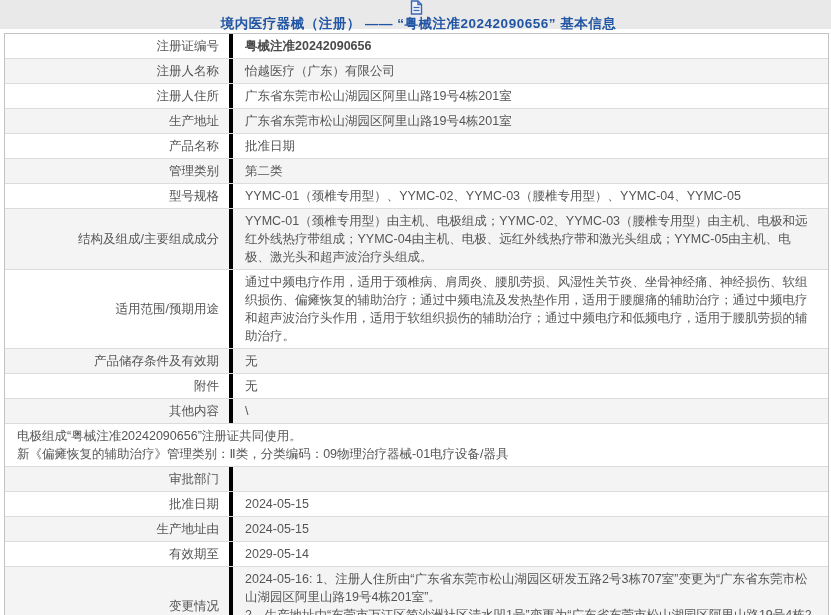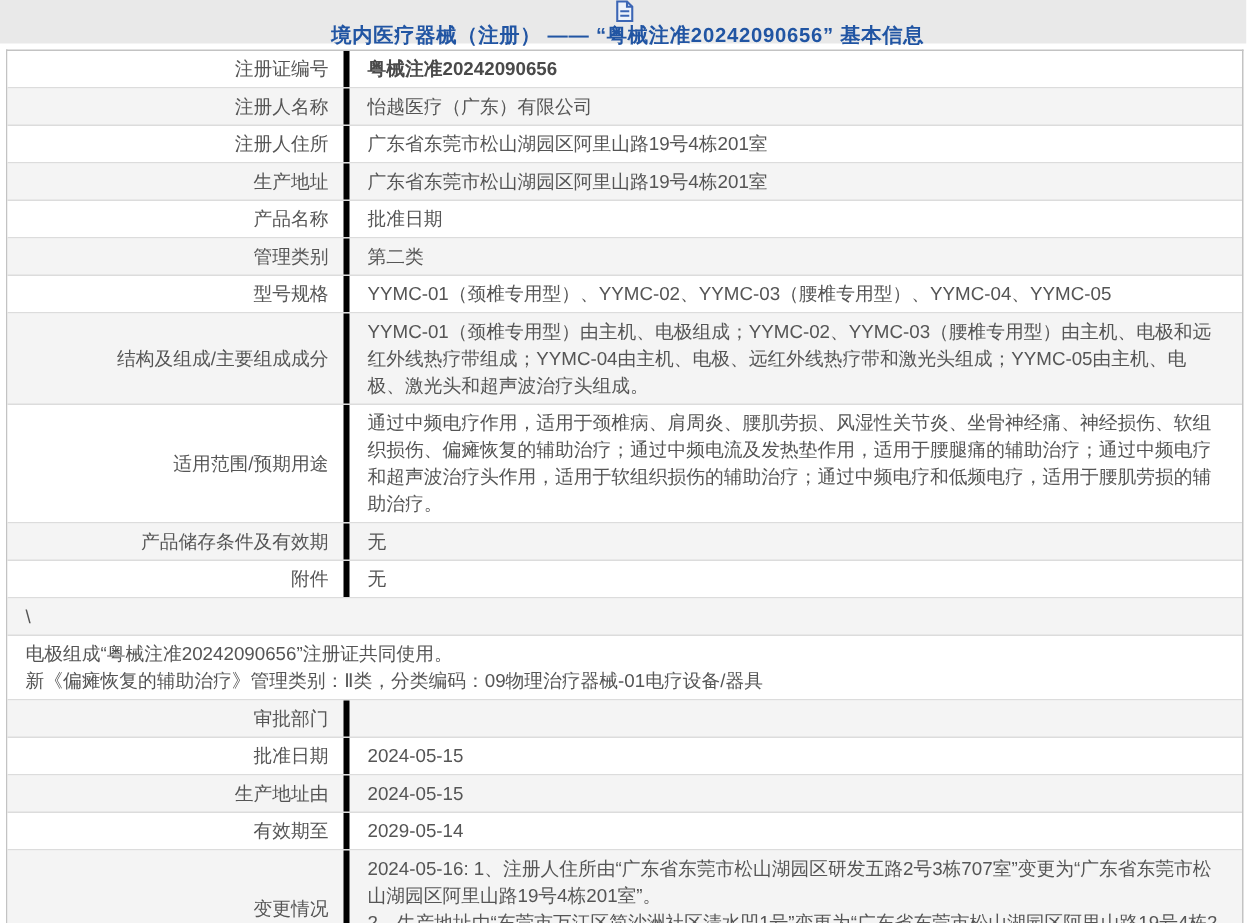--- a/index.html
+++ b/index.html
@@ -186,20 +186,24 @@
     <div class="trow">
     <div class="tlabel">
 
       <span>附件</span>
     </div>
     <div class="tvalue">
         <div class="vline">无</div>
       </div>
   </div>
     <div class="trow">
+    <div class="tlabel">
+
+      <span>其他内容</span>
+    </div>
     <div class="tvalue">
         <div class="vline">\</div>
       </div>
   </div>
     <div class="trow">
     <div class="tvalue">
         <div class="vline">电极组成“粤械注准20242090656”注册证共同使用。</div>
         <div class="vline">新《偏瘫恢复的辅助治疗》管理类别：Ⅱ类，分类编码：09物理治疗器械-01电疗设备/器具</div>
       </div>
   </div>

